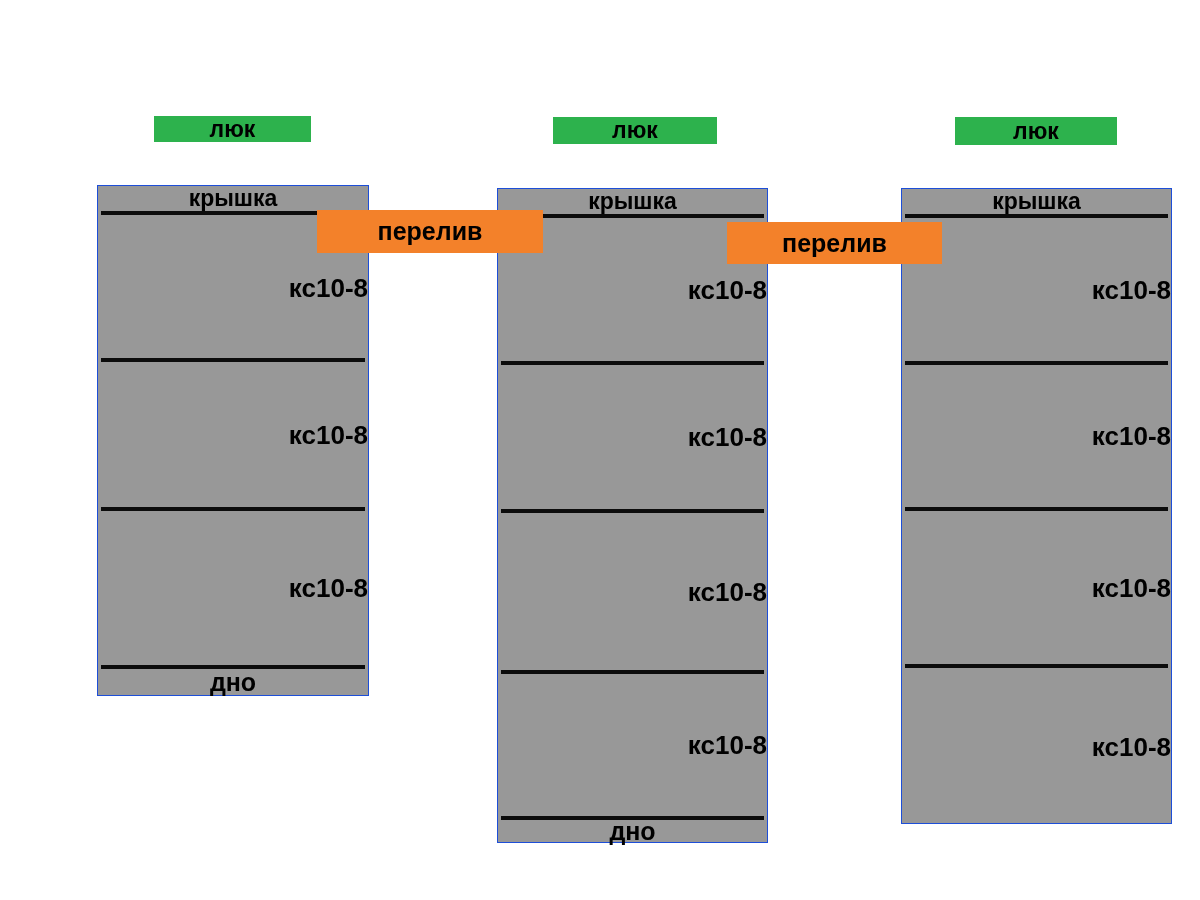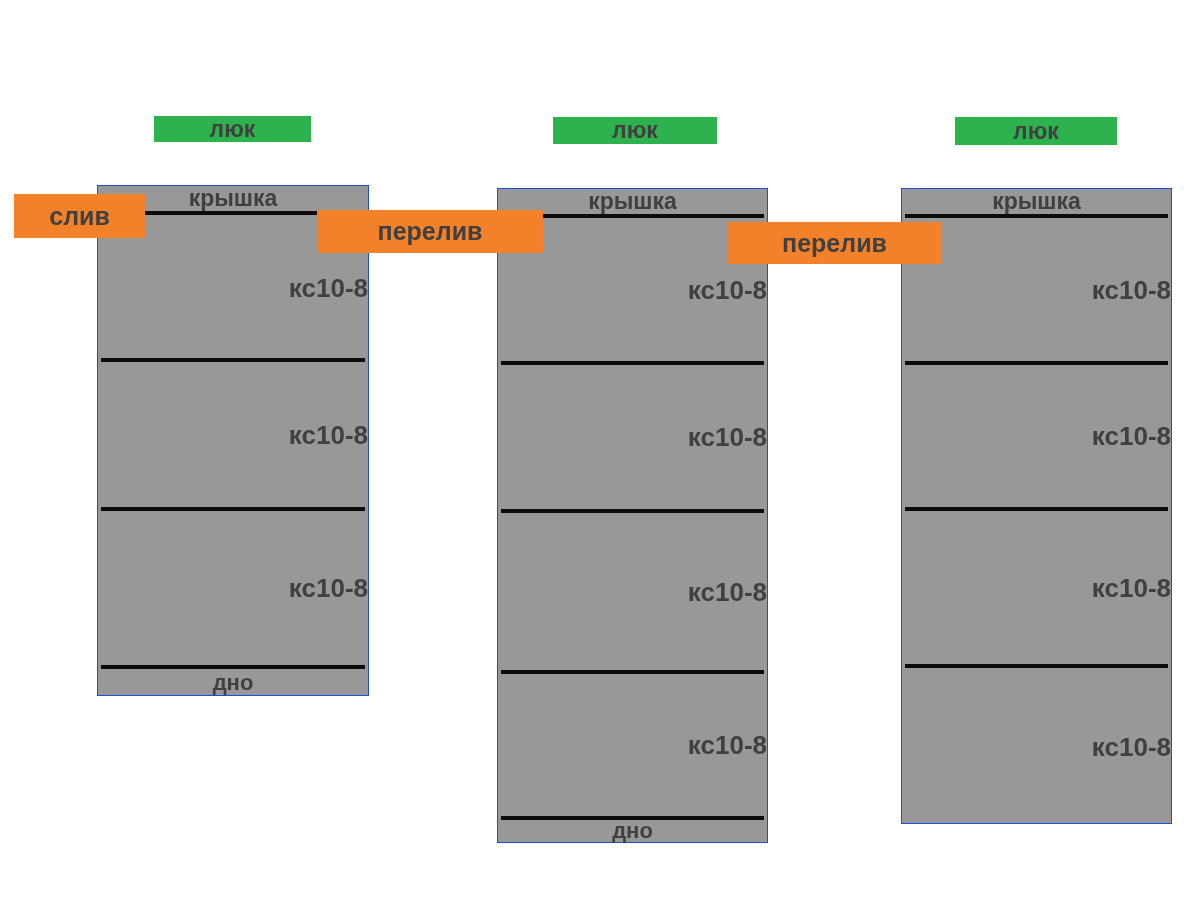--- a/index.html
+++ b/index.html
@@ -8,21 +8,21 @@
     background: #ffffff;
   }
   .canvas {
     position: relative;
     width: 1200px;
     height: 900px;
     background: #ffffff;
     overflow: hidden;
     font-family: "Liberation Sans", "DejaVu Sans", sans-serif;
     font-weight: 700;
-    color: #404040;
+    color: #000000;
   }
   .well {
     position: absolute;
     background: #989898;
     border: 1px solid #1d4ed8;
     box-sizing: border-box;
     z-index: 1;
     margin-top: 44px;
   }
   .hatch {
@@ -65,21 +65,21 @@
     font-size: 26px;
     line-height: 1;
   }
   .bottom-label {
     position: absolute;
     left: 0;
     width: 100%;
     display: flex;
     align-items: center;
     justify-content: center;
-    font-size: 22px;
+    font-size: 25px;
     line-height: 1;
   }
   .connector {
     position: absolute;
     background: #f3812a;
     z-index: 3;
     display: flex;
     align-items: center;
     justify-content: center;
     font-size: 25px;
@@ -156,23 +156,20 @@
     <div class="hline" style="top:318px"></div>
     <div class="ring" style="top:322px; height:153px">
       <span>кс10-8</span>
     </div>
     <div class="hline" style="top:475px"></div>
     <div class="ring" style="top:479px; height:157px">
       <span>кс10-8</span>
     </div>
   </div>
 
-  <div class="connector" style="left:14px; top:194px; width:131px; height:44px">
-    <span>слив</span>
-  </div>
 
   <div class="connector" style="left:317px; top:210px; width:226px; height:43px">
     <span>перелив</span>
   </div>
 
   <div class="connector" style="left:727px; top:222px; width:215px; height:42px">
     <span>перелив</span>
   </div>
 
 </div>

